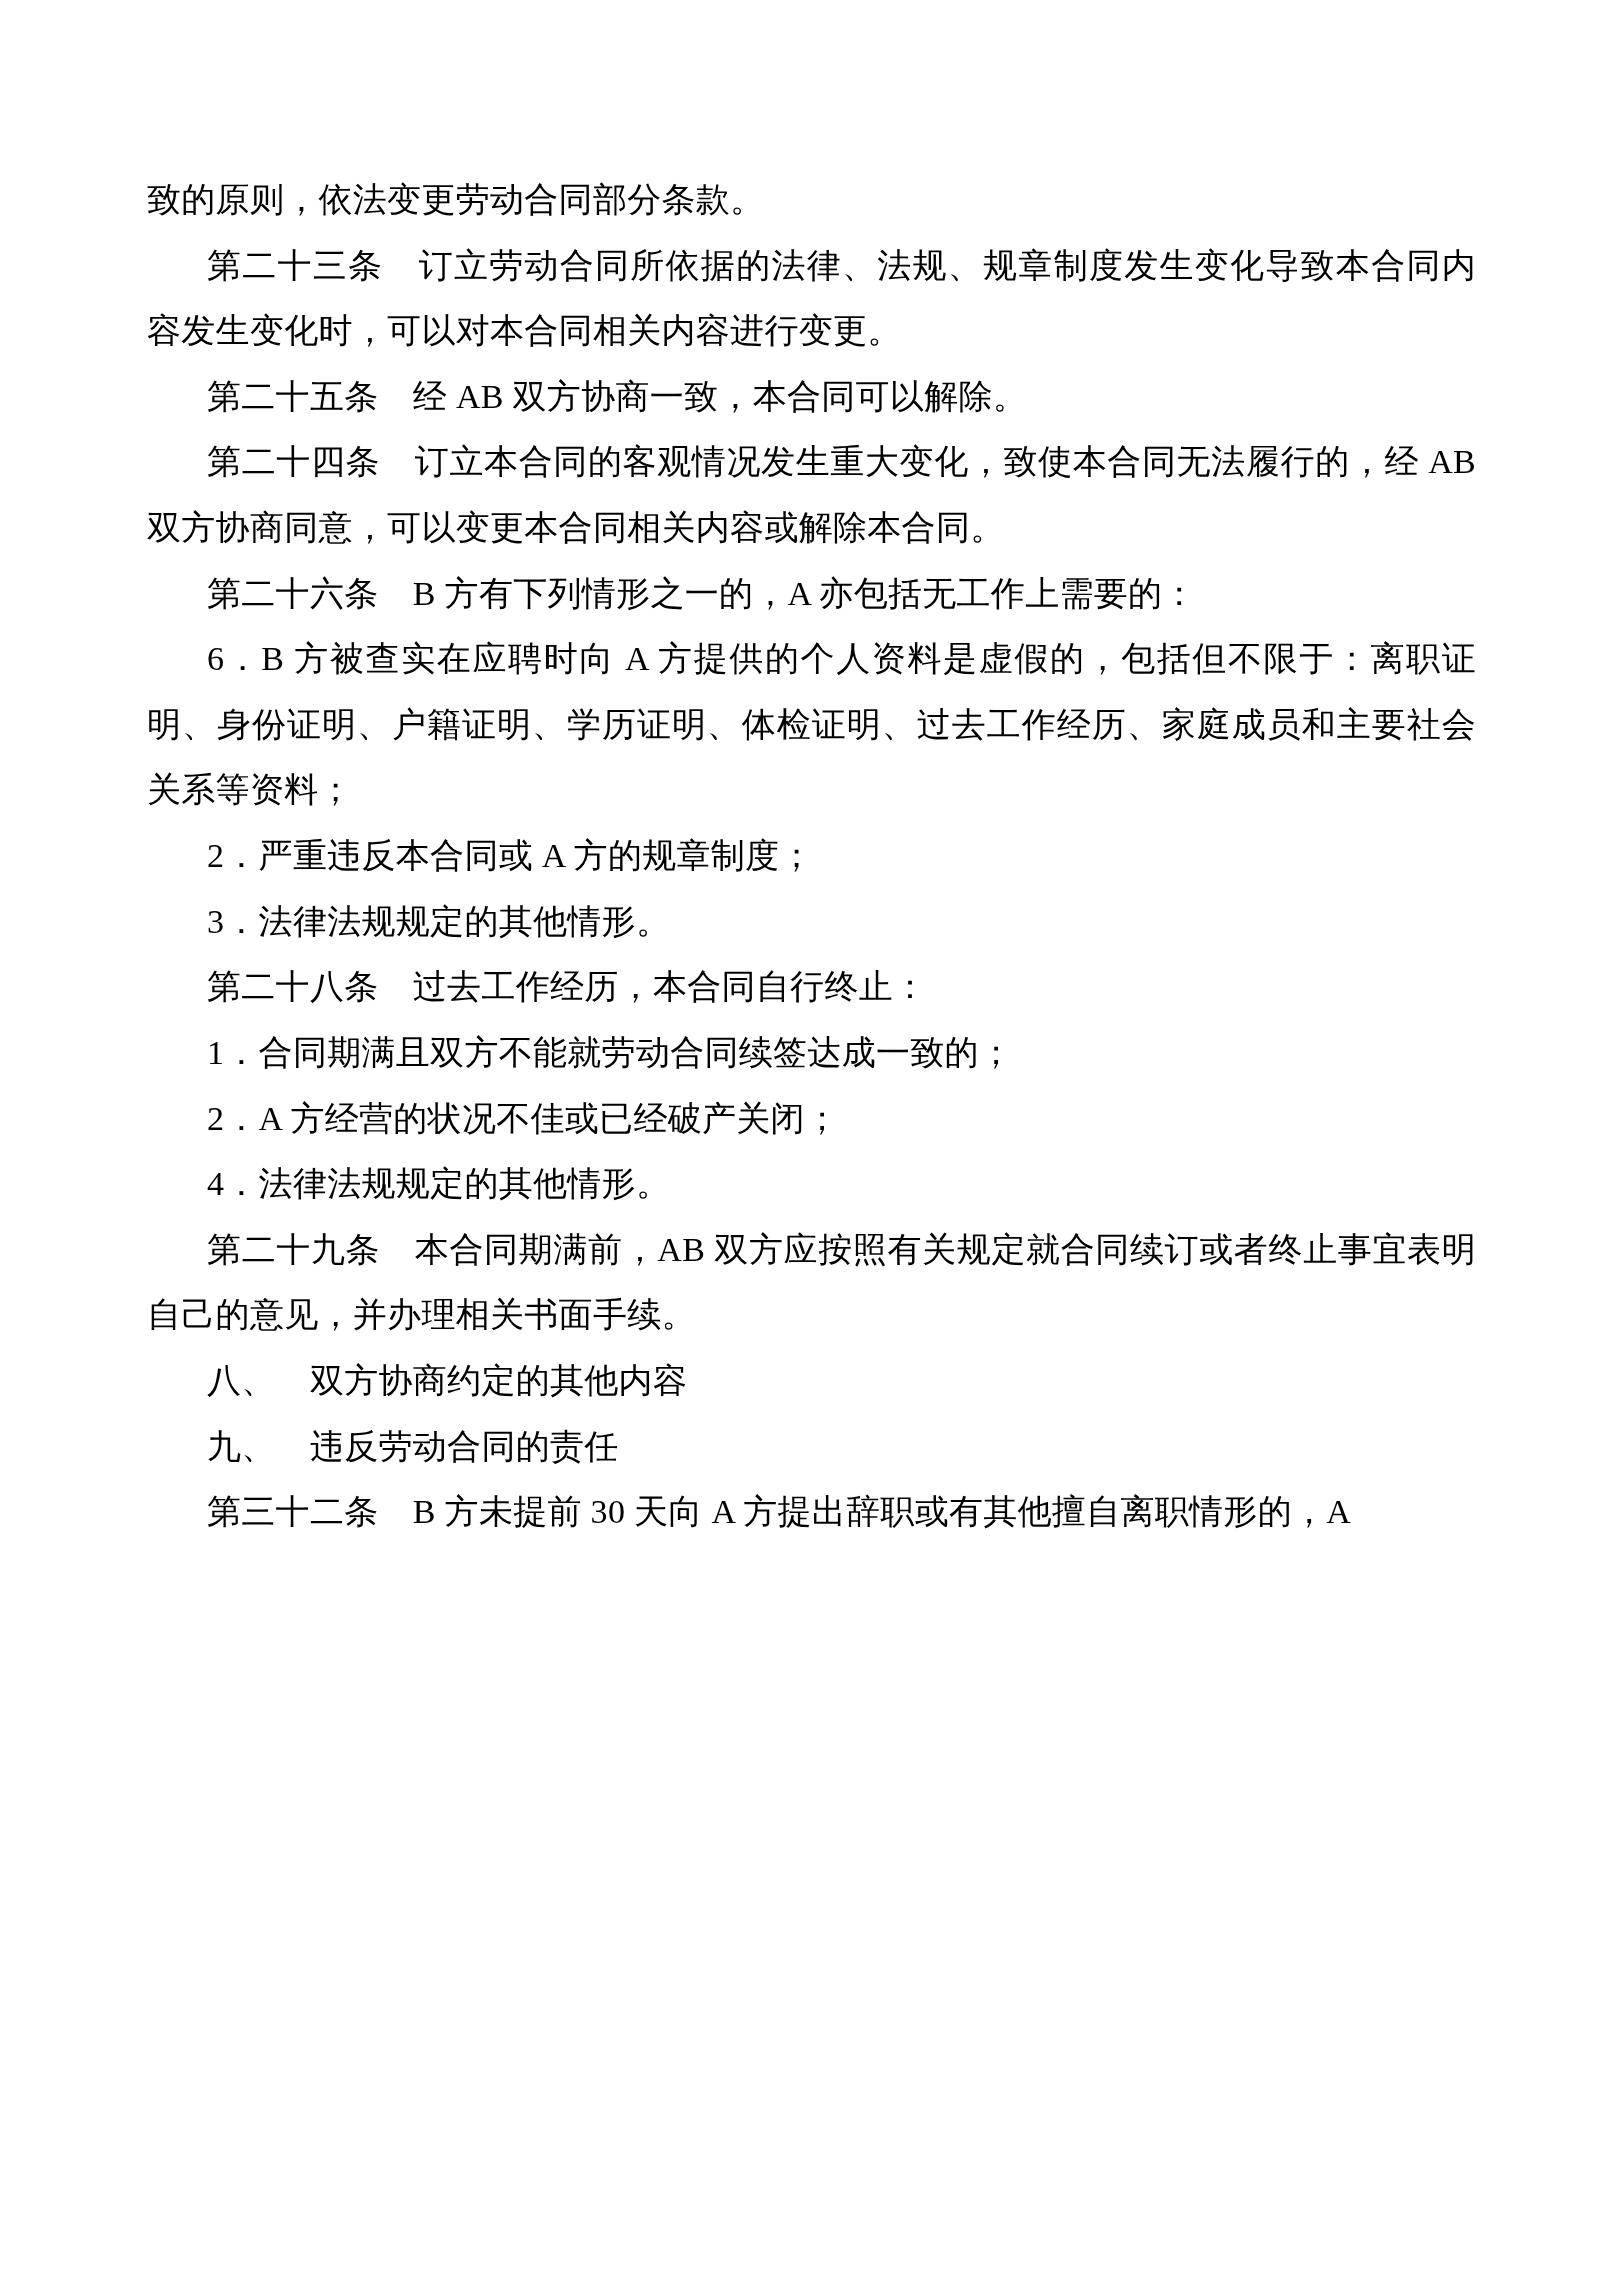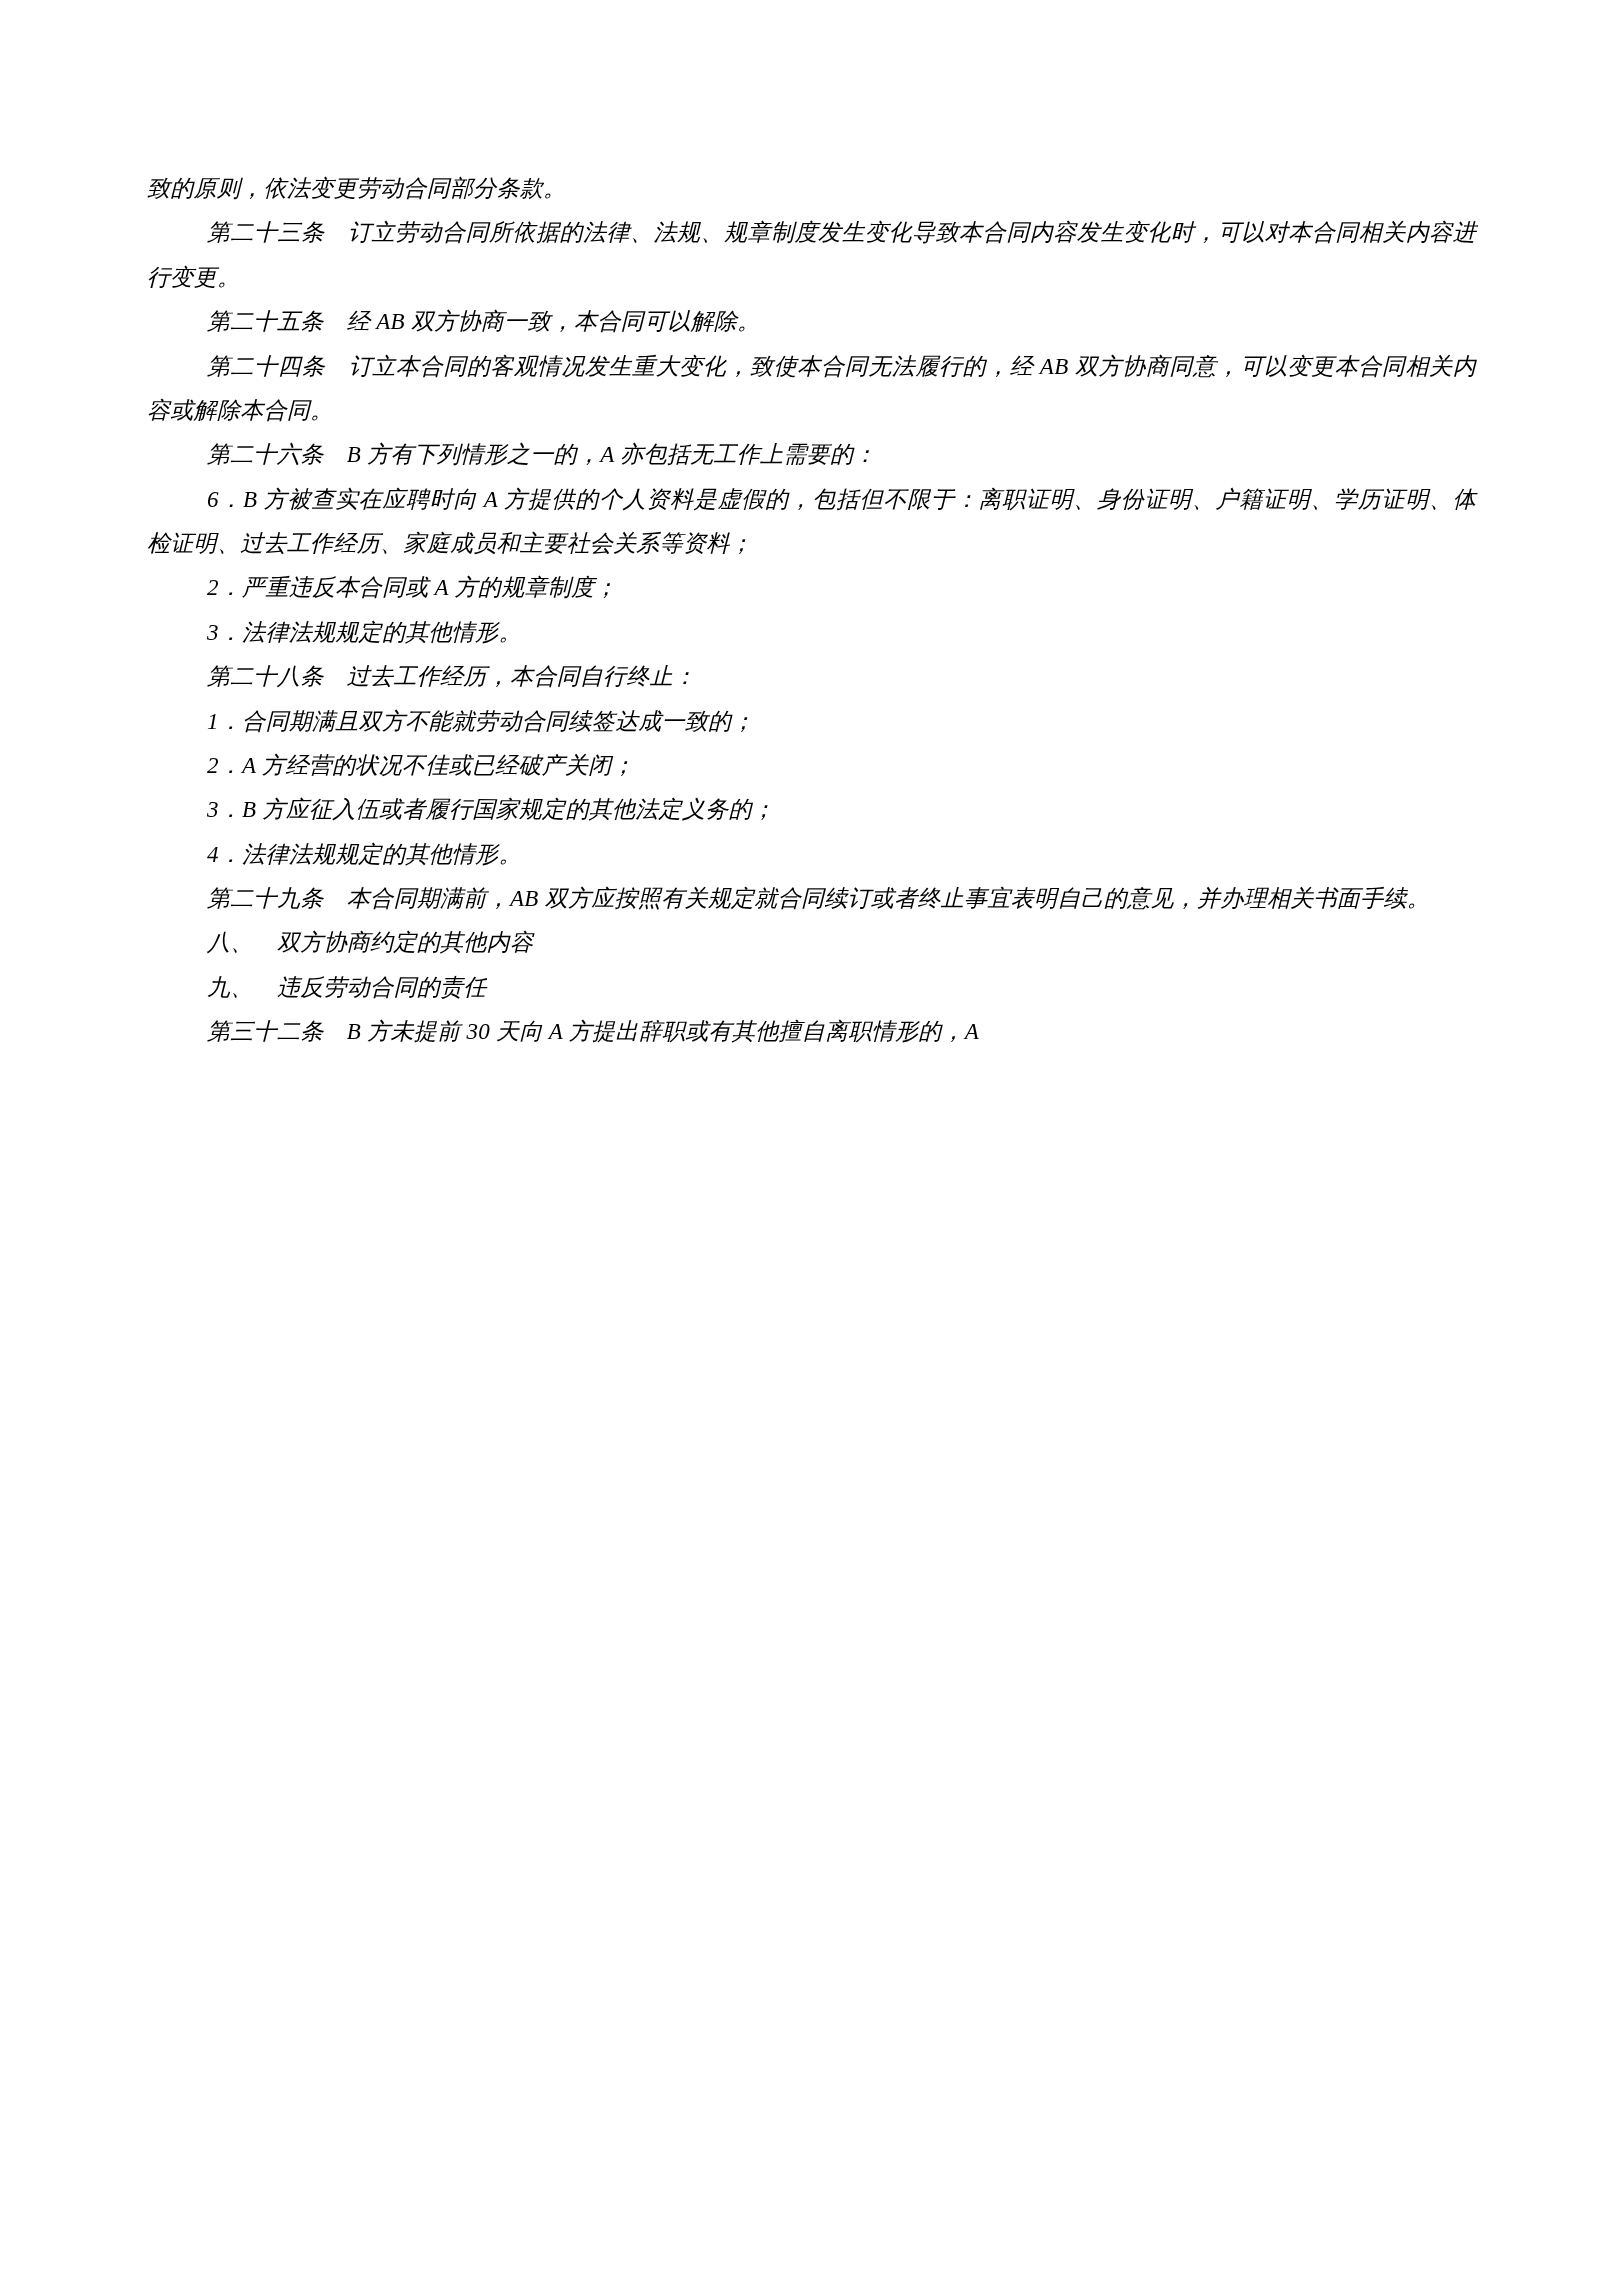--- a/index.html
+++ b/index.html
@@ -14,26 +14,25 @@
   .page {
     position: relative;
     width: 1623px;
     height: 2295px;
     background: #ffffff;
     box-sizing: border-box;
     padding: 167px 147px 118px 147px;
     overflow: hidden;
   }
   .doc-body {
-    font-size: 23px;
+    font-size: 34px;
     line-height: 1.93;
     text-align: justify;
     text-justify: inter-ideograph;
     letter-spacing: 0.3px;
-    font-style: italic;
   }
   p {
     margin: 0;
     padding: 0;
     text-align: justify;
     text-justify: inter-ideograph;
   }
   .indent {
     text-indent: 60px;
   }
@@ -56,21 +55,20 @@
       <p class="indent">第二十三条　订立劳动合同所依据的法律、法规、规章制度发生变化导致本合同内容发生变化时，可以对本合同相关内容进行变更。</p>
       <p class="indent">第二十五条　经 AB 双方协商一致，本合同可以解除。</p>
       <p class="indent">第二十四条　订立本合同的客观情况发生重大变化，致使本合同无法履行的，经 AB 双方协商同意，可以变更本合同相关内容或解除本合同。</p>
       <p class="indent">第二十六条　B 方有下列情形之一的，A 亦包括无工作上需要的：</p>
       <p class="list-item">6．B 方被查实在应聘时向 A 方提供的个人资料是虚假的，包括但不限于：离职证明、身份证明、户籍证明、学历证明、体检证明、过去工作经历、家庭成员和主要社会关系等资料；</p>
       <p class="list-item">2．严重违反本合同或 A 方的规章制度；</p>
       <p class="list-item">3．法律法规规定的其他情形。</p>
       <p class="indent">第二十八条　过去工作经历，本合同自行终止：</p>
       <p class="list-item">1．合同期满且双方不能就劳动合同续签达成一致的；</p>
       <p class="list-item">2．A 方经营的状况不佳或已经破产关闭；</p>
-      <p class="list-item">3．B 方应征入伍或者履行国家规定的其他法定义务的；</p>
       <p class="list-item">4．法律法规规定的其他情形。</p>
       <p class="indent">第二十九条　本合同期满前，AB 双方应按照有关规定就合同续订或者终止事宜表明自己的意见，并办理相关书面手续。</p>
       <p class="section-head">八、　双方协商约定的其他内容</p>
       <p class="section-head">九、　违反劳动合同的责任</p>
       <p class="indent">第三十二条　B 方未提前 30 天向 A 方提出辞职或有其他擅自离职情形的，A</p>
     </div>
 </div>
 
 
 </body></html>

